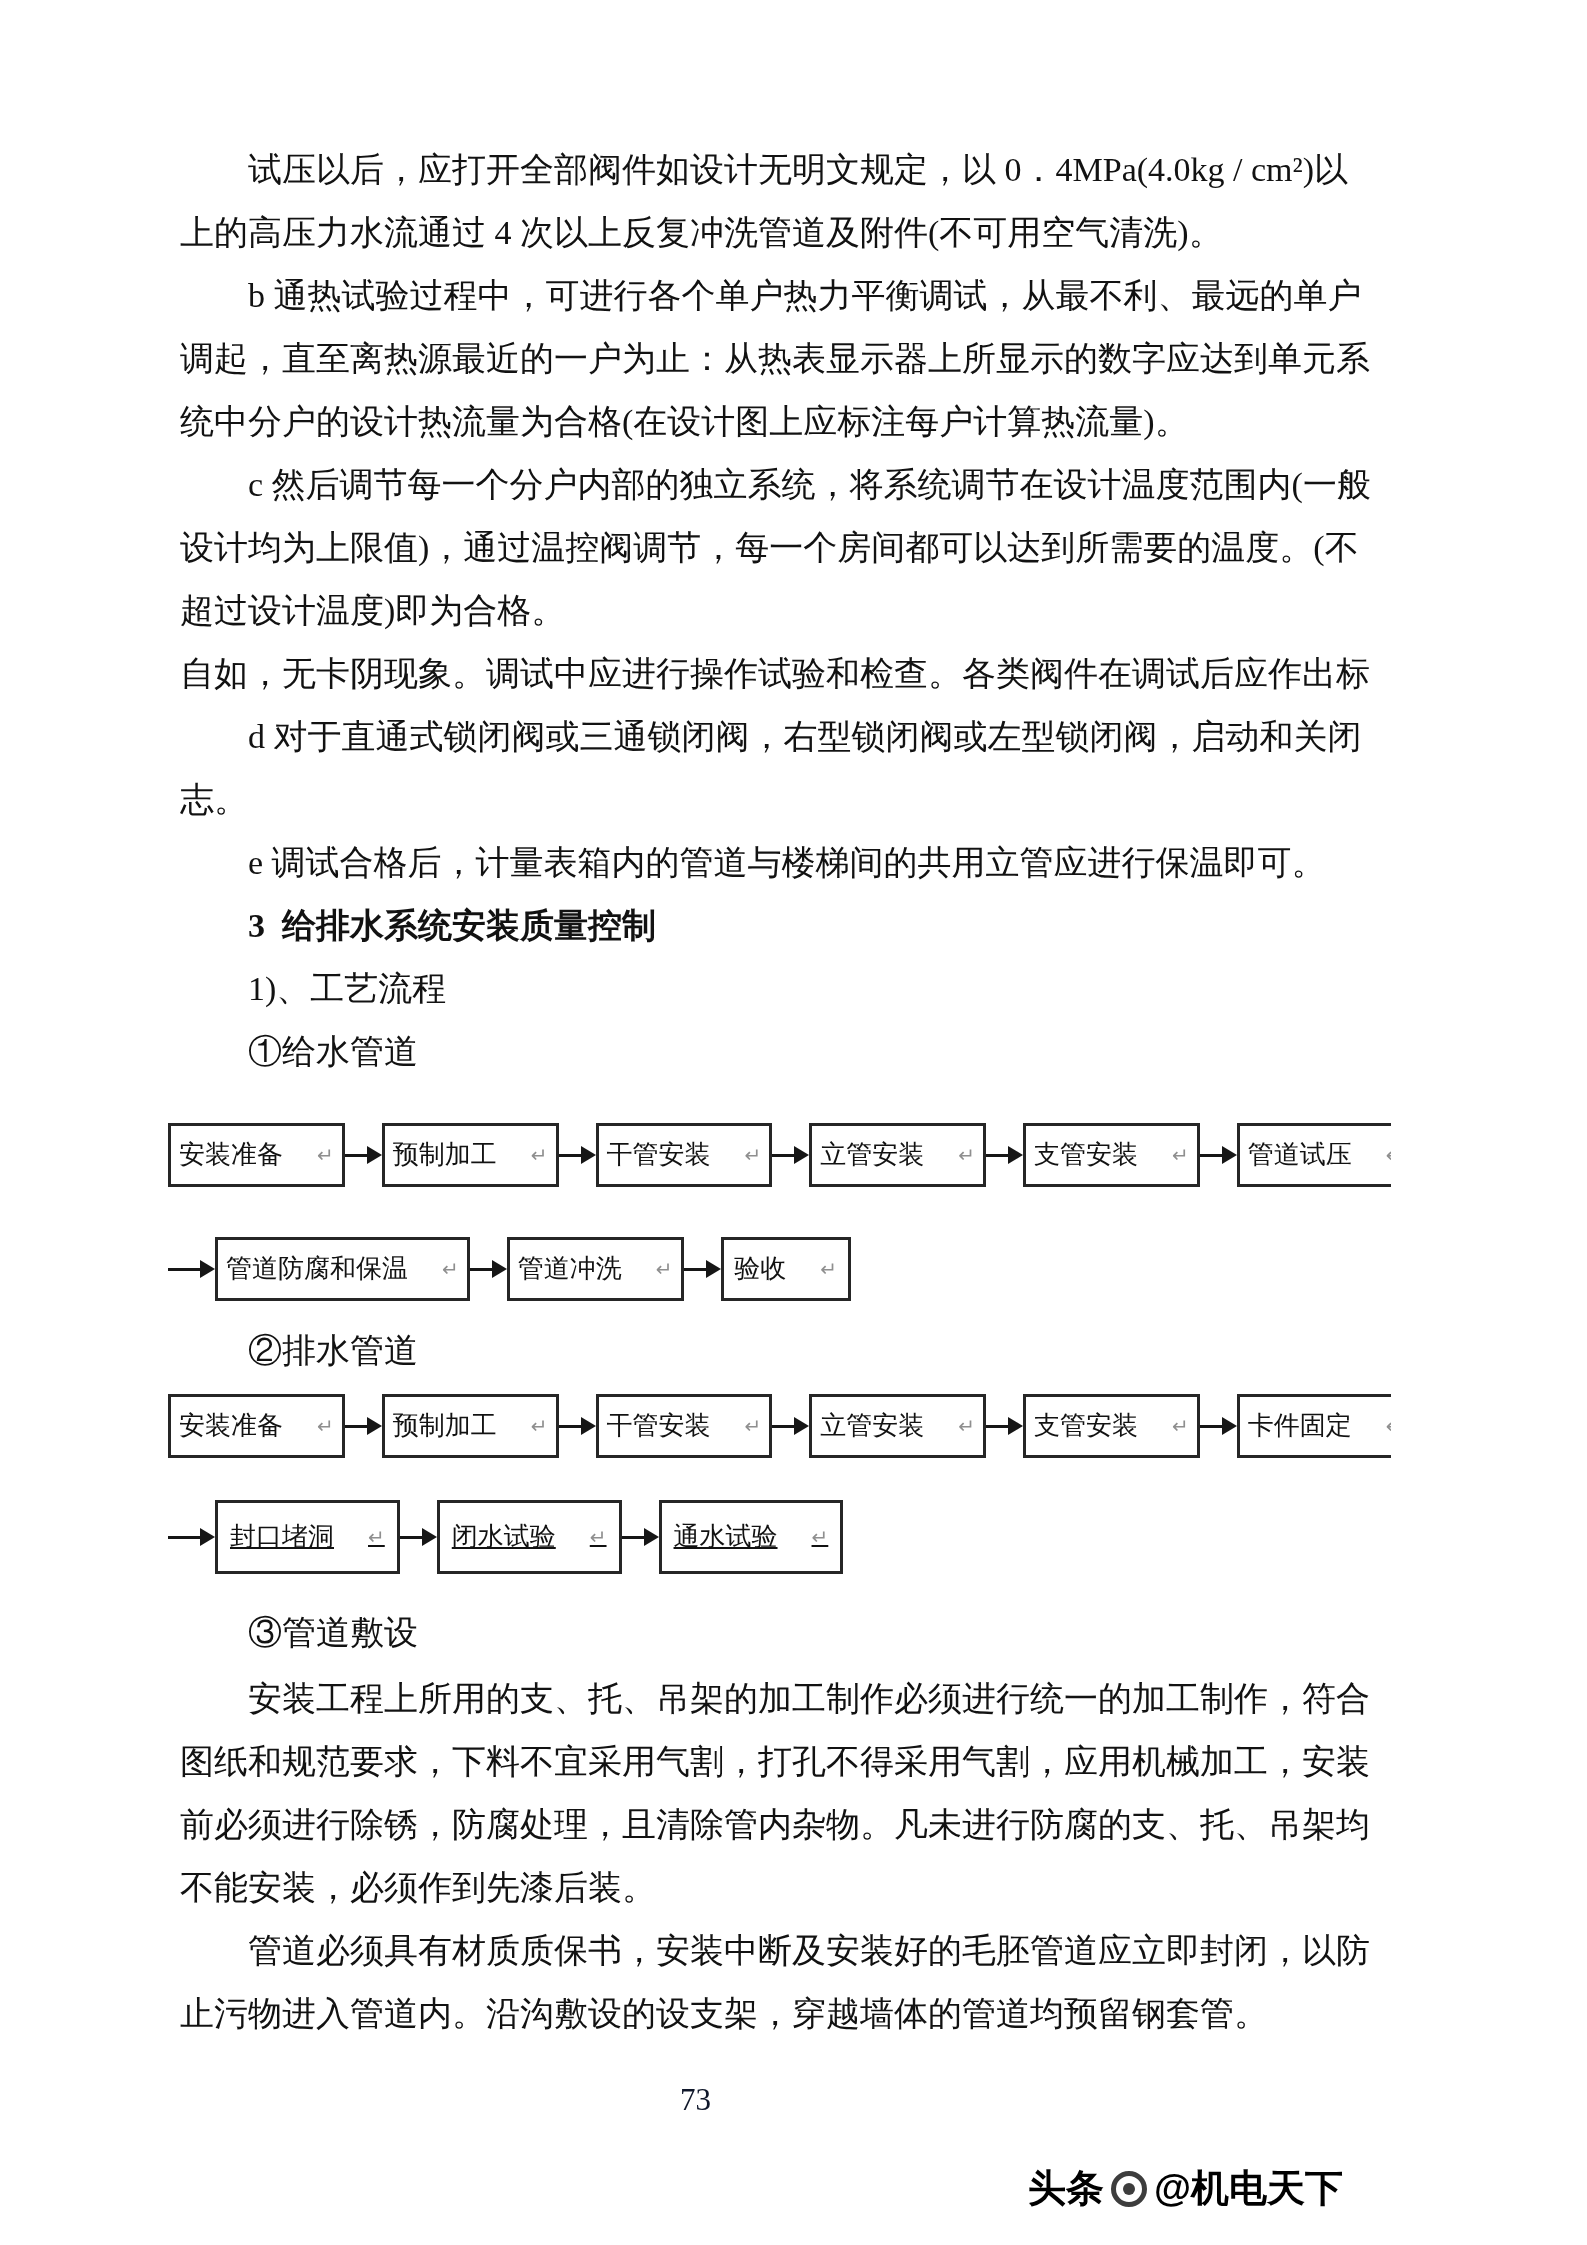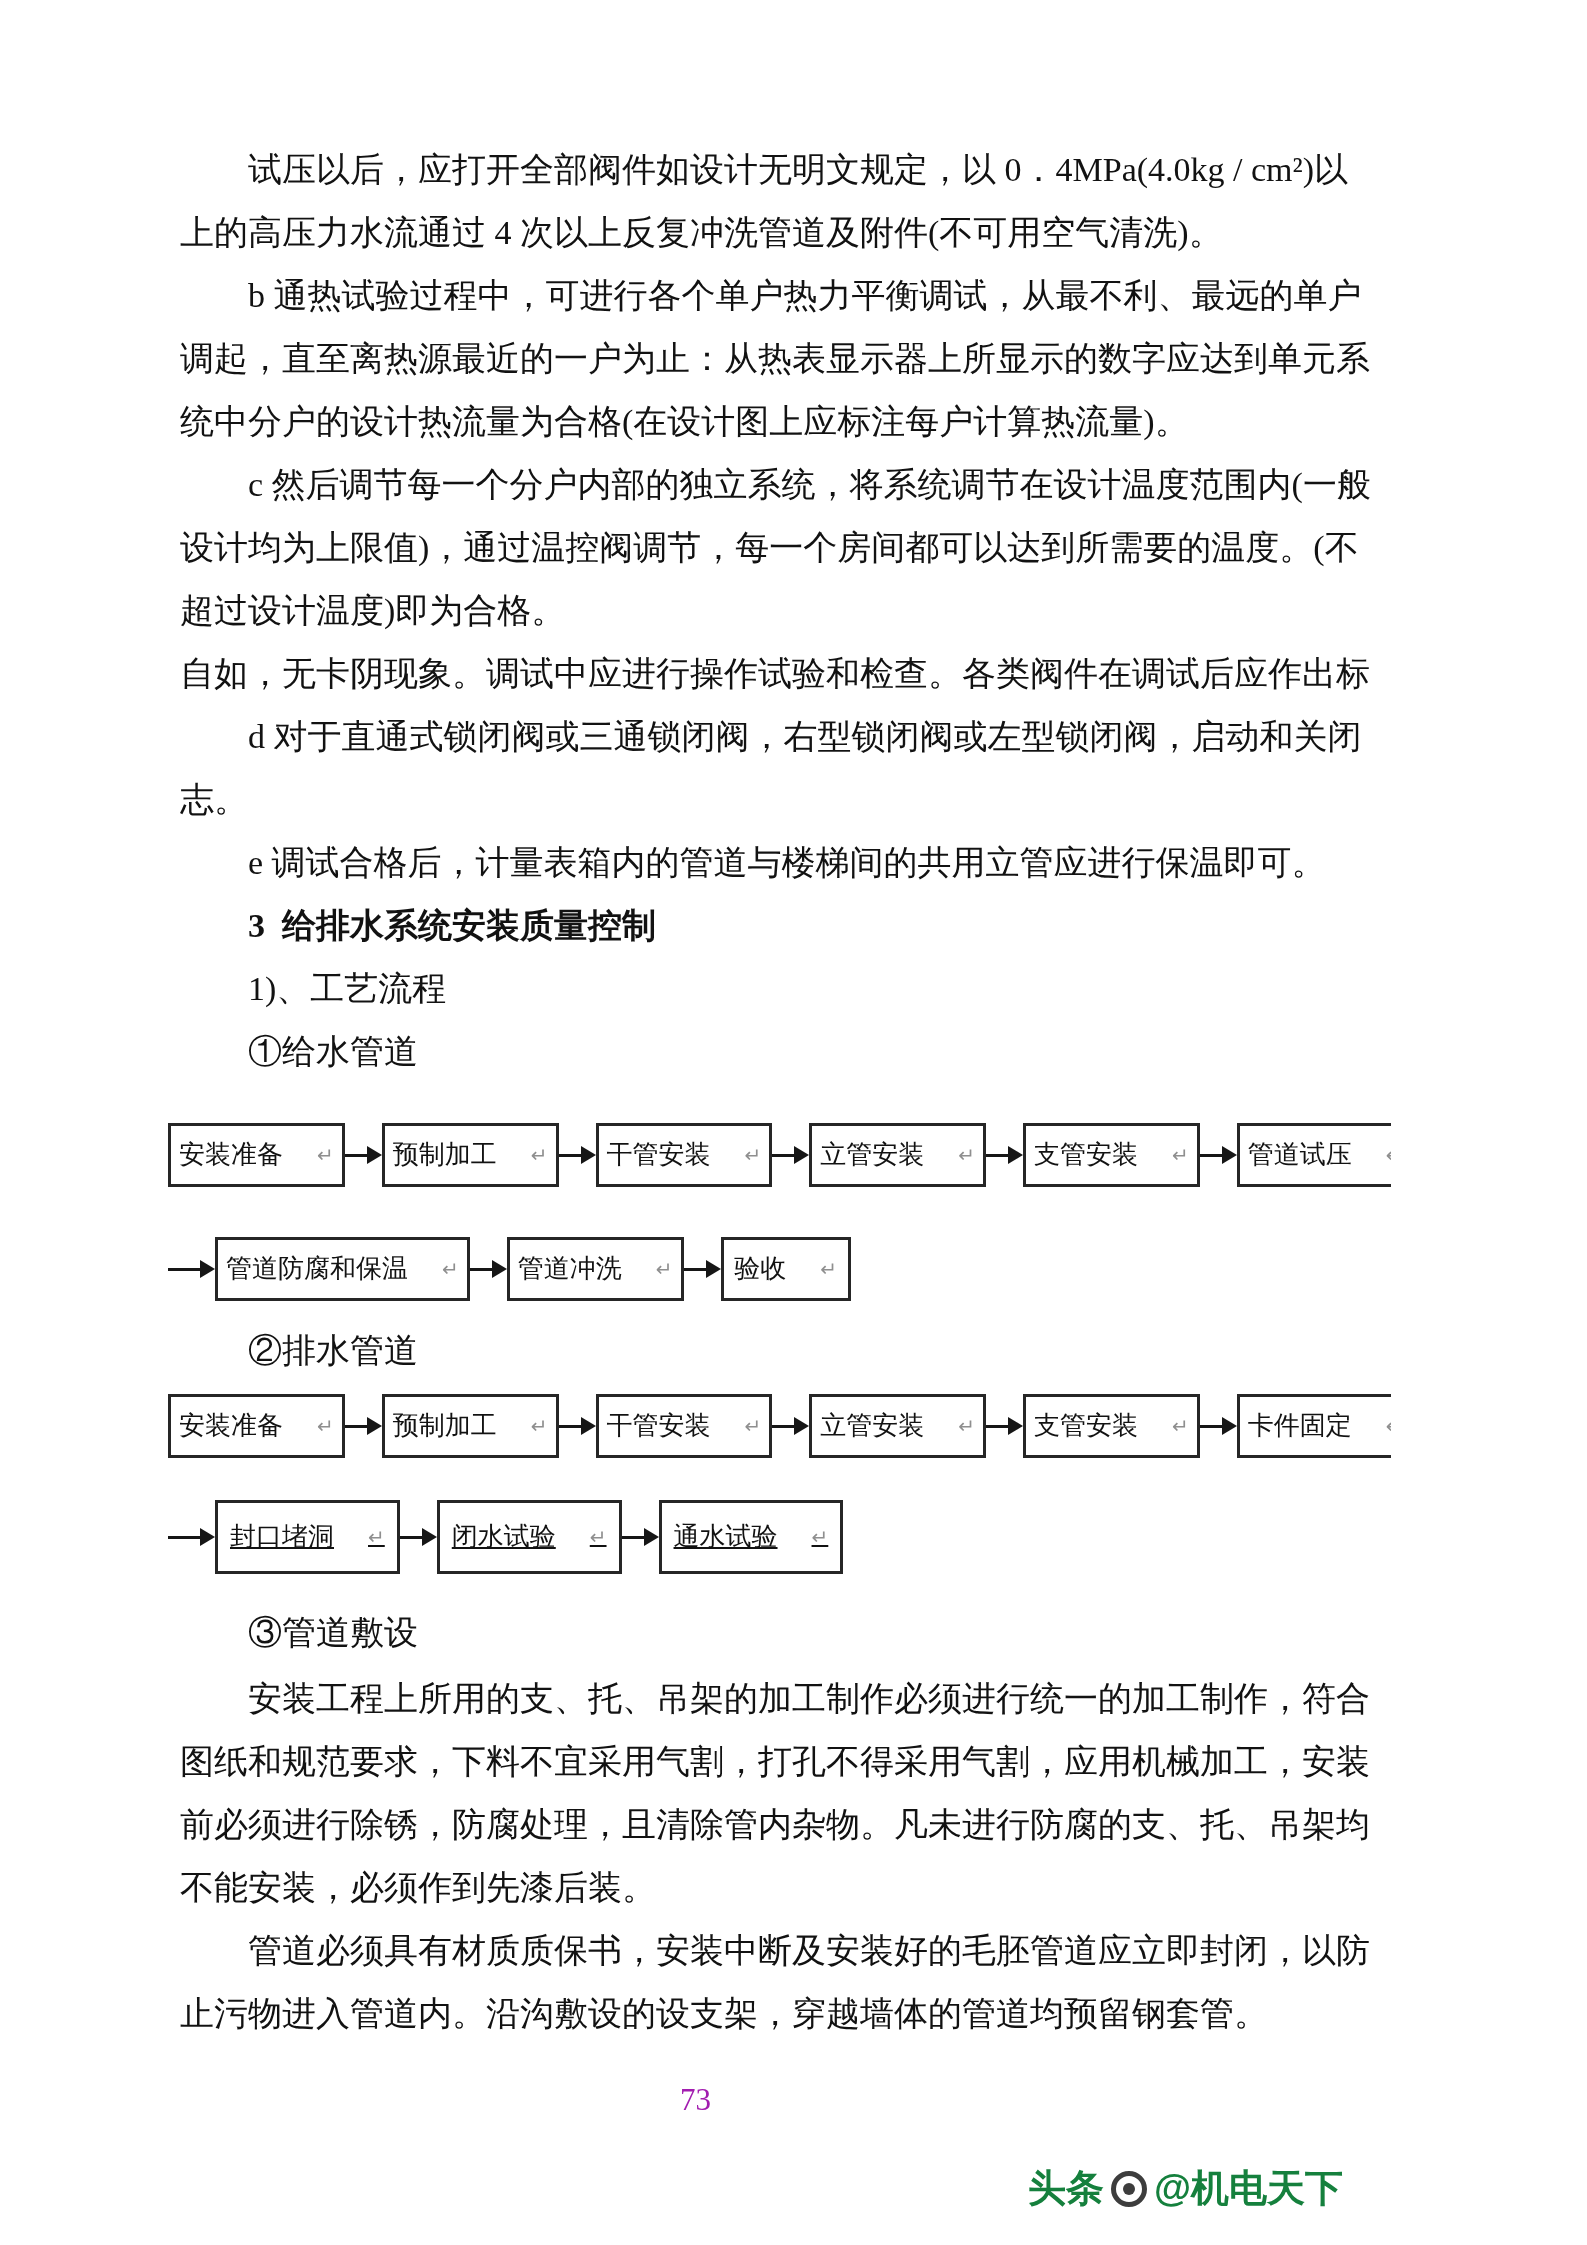--- a/index.html
+++ b/index.html
@@ -59,27 +59,27 @@
   .farrow .head {
     width:0; height:0;
     border-left:15px solid #161616;
     border-top:9px solid transparent;
     border-bottom:9px solid transparent;
   }
 
   .page-number {
     position:absolute; left:0; right:0; top:2082px;
     text-align:center;
-    font-size:31px; color:#a21caf;
+    font-size:31px; color:#0f172a;
   }
   .watermark {
     position:absolute; top:2163px; right:48px;
     display:flex; align-items:center; gap:7px;
     font-family:"Liberation Sans","DejaVu Sans",sans-serif;
-    font-weight:bold; font-size:38px; color:#15803d;
+    font-weight:bold; font-size:38px; color:#000000;
   }
   .wm-icon {
     width:36px; height:36px; border-radius:50%;
     border:5px solid #3d3d3d;
     display:flex; align-items:center; justify-content:center;
   }
   .wm-dot { width:12px; height:12px; border-radius:50%; background:#3d3d3d; }
 </style>
 </head>
 <body>

